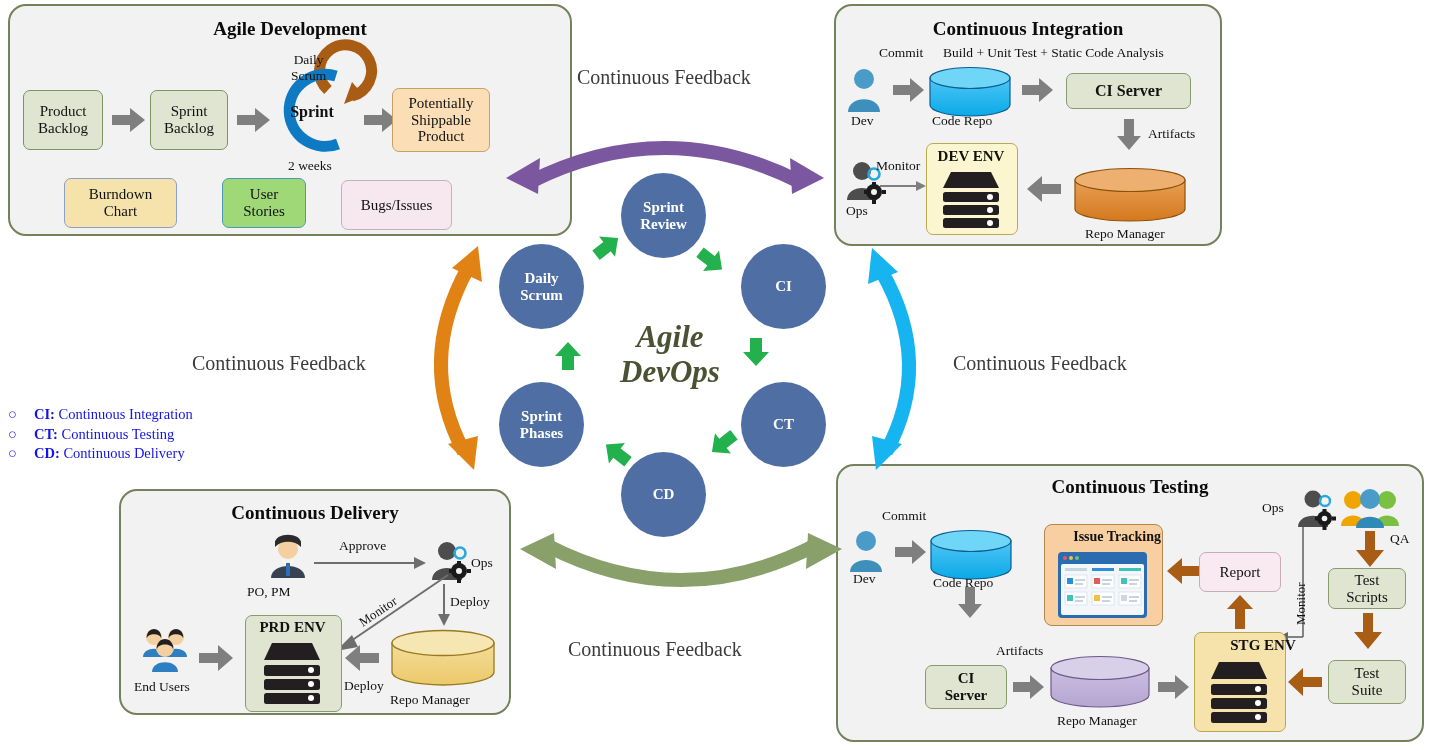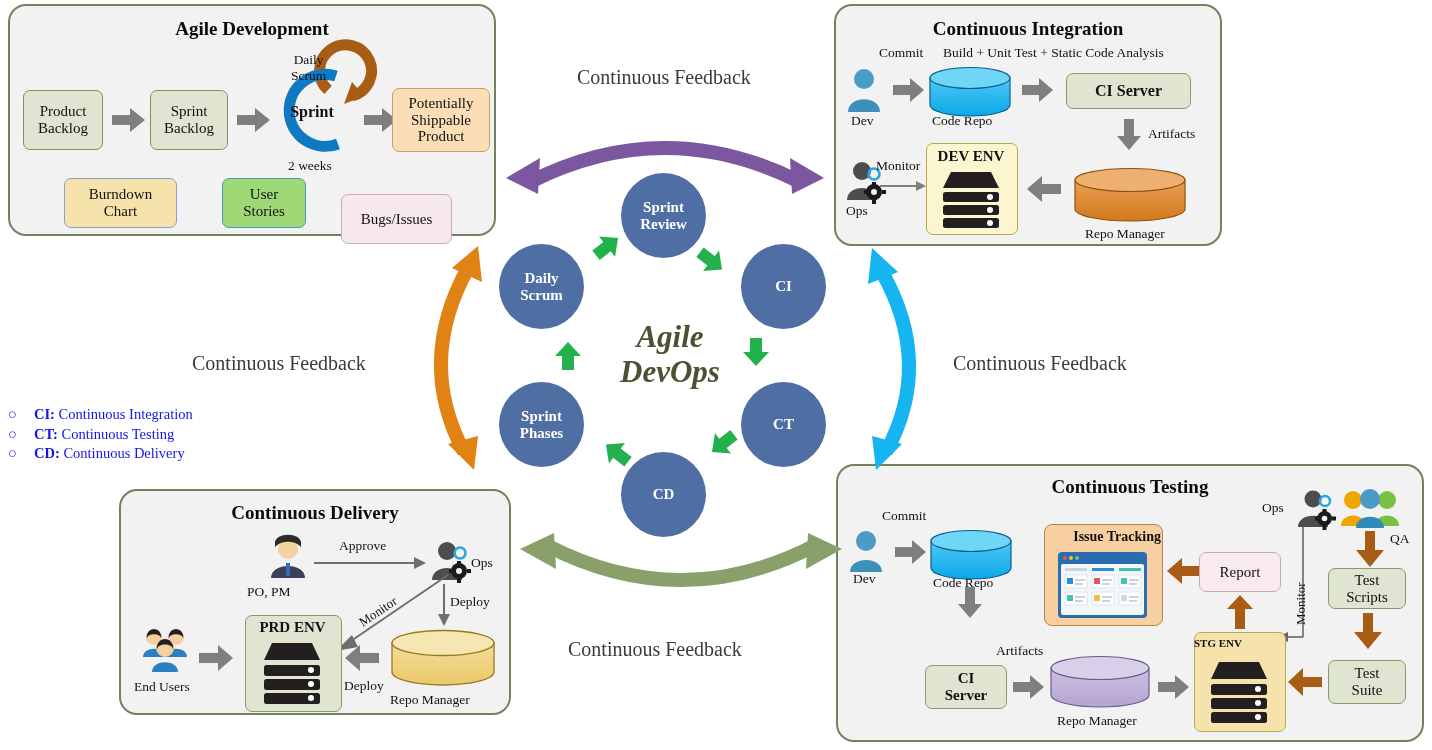--- a/index.html
+++ b/index.html
@@ -22,21 +22,21 @@
   .legend{position:absolute;color:#1414e6;font-size:14.5px;line-height:19.5px;}
   .legend b{font-weight:bold;}
   .legend .bul{display:inline-block;width:26px;color:#1414e6;}
   svg{overflow:visible;}
   .vtext{position:absolute;white-space:nowrap;font-size:13px;color:#111;
          transform-origin:0 0;}
 </style>
 </head>
 <body>
 
-<div class="panel" style="left:8px;top:4px;width:488px;height:232px;">
+<div class="panel" style="left:8px;top:4px;width:564px;height:232px;">
   <div class="panel-title" style="top:12px;">Agile Development</div>
 </div>
 
 <div class="box" style="left:23px;top:90px;width:80px;height:60px;background:#dfe5d0;border:1px solid #7e9364;">
   <span style="white-space:pre-line">Product
 Backlog</span>
 </div>
 <svg class="ga" style="left:112px;top:108px;" width="34" height="24">
   <polygon points="0,7 18,7 18,0 33,12 18,24 18,17 0,17" fill="#7f7f7f"></polygon>
 </svg>
@@ -74,21 +74,21 @@
 </div>
 
 <div class="box" style="left:64px;top:178px;width:113px;height:50px;background:#f6e3ab;border:1px solid #8f9ec4;">
   <span style="white-space:pre-line">Burndown
 Chart</span>
 </div>
 <div class="box" style="left:222px;top:178px;width:84px;height:50px;background:#9fd877;border:1px solid #4a9ab5;">
   <span style="white-space:pre-line">User
 Stories</span>
 </div>
-<div class="box" style="left:341px;top:194px;width:111px;height:50px;background:#f7e7ef;border:1px solid #c5b0bd;">
+<div class="box" style="left:341px;top:180px;width:111px;height:50px;background:#f7e7ef;border:1px solid #c5b0bd;">
   <span>Bugs/Issues</span>
 </div>
 
 <div class="panel" style="left:834px;top:4px;width:388px;height:242px;">
   <div class="panel-title" style="top:12px;">Continuous Integration</div>
 </div>
 <div class="lbl sm" style="left:879px;top:45px;">Commit</div>
 <div class="lbl sm" style="left:943px;top:45px;">Build + Unit Test + Static Code Analysis</div>
 
 <svg class="abs" style="left:846px;top:66px;" width="36" height="46">
@@ -317,21 +317,21 @@
     </defs>
   <path d="M 1 12 L 1 39 A 49 12 0 0 0 99 39 L 99 12 Z" fill="url(#cyl-purple)" stroke="#6a5b8c" stroke-width="1.2"></path>
   <ellipse cx="50" cy="12" rx="49" ry="11.5" fill="#d8cfe8" stroke="#6a5b8c" stroke-width="1.2"></ellipse>
 </svg>
 <div class="lbl sm" style="left:1057px;top:713px;">Repo Manager</div>
 <svg class="ga" style="left:1158px;top:675px;" width="32" height="24">
   <polygon points="0,7 17,7 17,0 31,12 17,24 17,17 0,17" fill="#7f7f7f"></polygon>
 </svg>
 
 <div class="abs" style="left:1194px;top:632px;width:90px;height:98px;background:#f6e3ab;border:1px solid #b9a94f;border-radius:7px;"></div>
-<div class="abs b" style="left:1194px;top:637px;width:90px;text-align:left;font-weight:bold;font-size:11px;">STG ENV</div>
+<div class="abs b" style="left:1194px;top:637px;width:90px;text-align:center;font-weight:bold;font-size:15px;padding-left:24px;">STG ENV</div>
 <svg class="abs" style="left:1209px;top:660px;" width="60" height="62">
   <path d="M 10 2 L 50 2 L 58 19 L 2 19 Z" fill="#231f20"></path>
   <rect x="2" y="24" width="56" height="11" rx="2.5" fill="#231f20"></rect>
   <rect x="2" y="38" width="56" height="11" rx="2.5" fill="#231f20"></rect>
   <rect x="2" y="52" width="56" height="11" rx="2.5" fill="#231f20"></rect>
   <circle cx="49" cy="29" r="3" fill="#fff"></circle>
     <circle cx="49" cy="43" r="3" fill="#fff"></circle>
     <circle cx="49" cy="57" r="3" fill="#fff"></circle>
 </svg>
 

